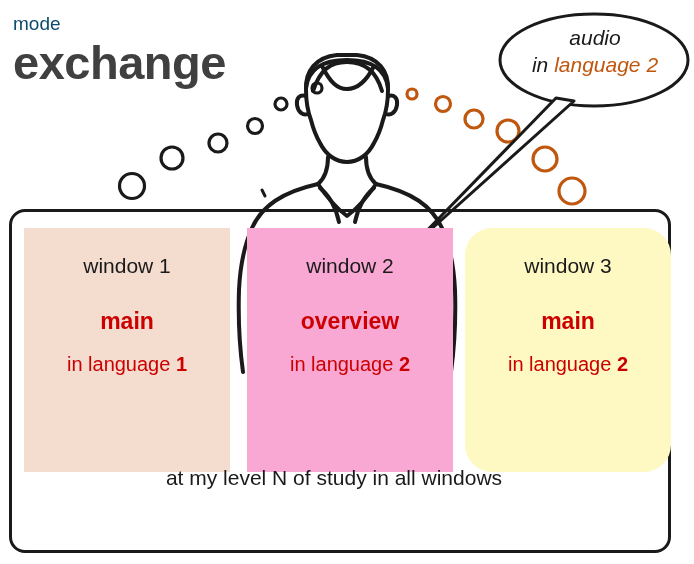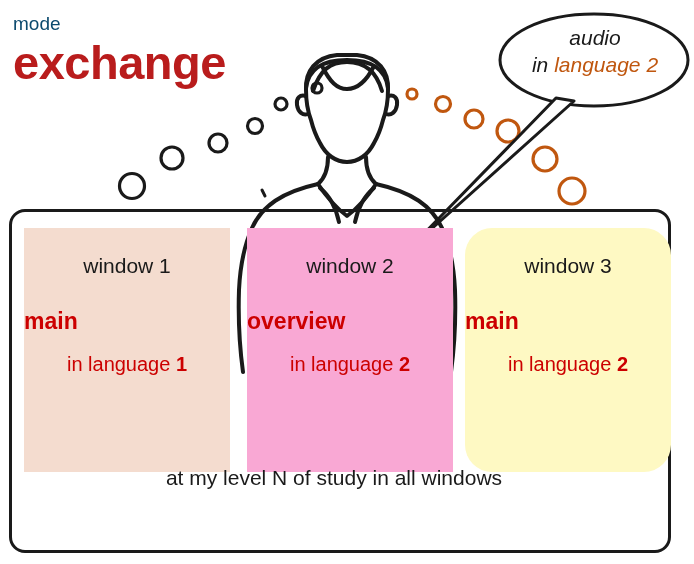--- a/index.html
+++ b/index.html
@@ -25,21 +25,21 @@
     color: #0c4a6e;
     line-height: 1;
     white-space: nowrap;
   }
   #mode-title {
     position: absolute;
     left: 13px;
     top: 38px;
     font-size: 47px;
     font-weight: bold;
-    color: #b91c1c;
+    color: #404040;
     line-height: 1.05;
     letter-spacing: -0.5px;
     white-space: nowrap;
   }
 
   
   #art-layer {
     position: absolute;
     left: 0;
     top: 0;
@@ -89,21 +89,21 @@
   #window-panel-2 { left: 247px; background: #f9a8d4; }
   #window-panel-3 { left: 465px; background: #fef9c3; border-radius: 27px; }
 
   .window-title {
     text-align: center;
     font-size: 21px;
     color: #1a1a1a;
     line-height: 1;
   }
   .window-kind {
-    text-align: left;
+    text-align: center;
     font-size: 23px;
     font-weight: bold;
     color: #CC0000;
     line-height: 1;
     margin-top: 34px;
   }
   .window-lang {
     text-align: center;
     font-size: 20px;
     color: #CC0000;

